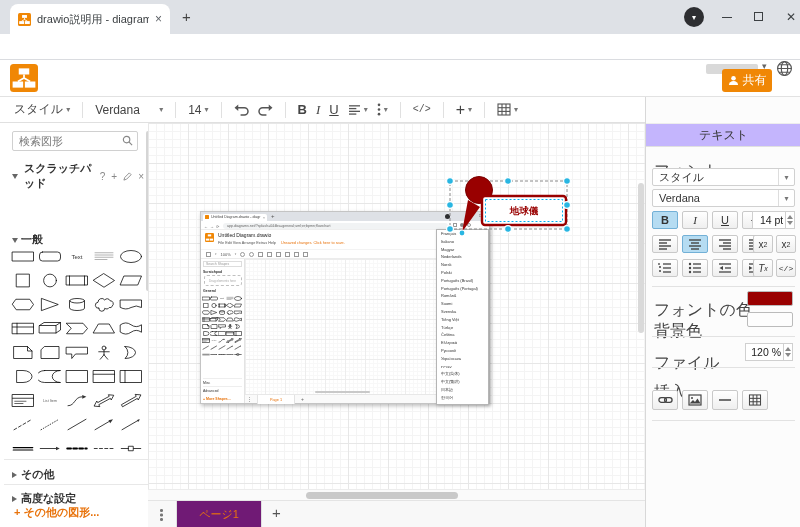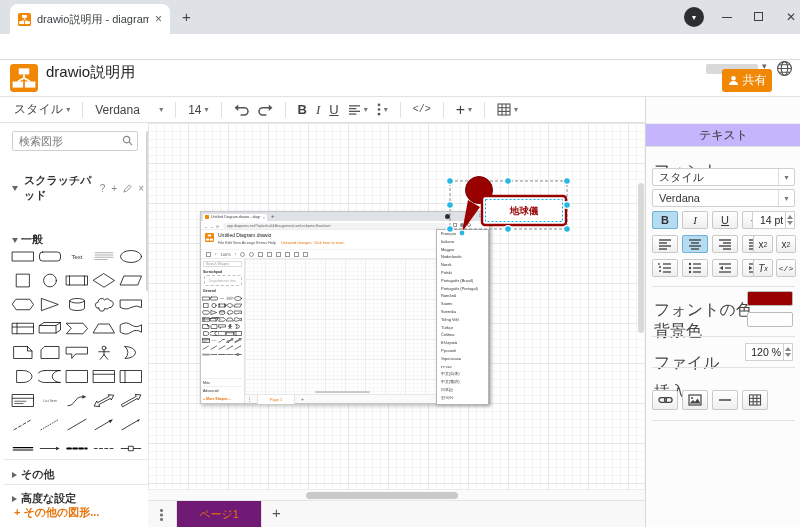--- a/index.html
+++ b/index.html
@@ -42,21 +42,21 @@
   .tb-i{font-style:italic;font-family:"Liberation Serif",serif;font-size:13px;color:#444;}
   .tb-u{text-decoration:underline;font-size:13px;color:#444;}
   .tb-code{font-family:"Liberation Mono",monospace;font-size:10px;color:#555;}
   .tb-plus{font-size:16px;color:#444;}
   #panel-top-icons{position:absolute;right:8px;top:101px;display:flex;gap:8px;align-items:center;}
   
   #sidebar{position:absolute;left:4px;top:123px;width:148px;height:404px;background:#fff;border-right:1px solid #dcdcdc;}
   #shape-search{position:absolute;left:8px;top:8px;width:126px;height:20px;border:1px solid #d0d0d0;border-radius:2px;font-size:11px;padding:0 18px 0 6px;color:#333;outline:none;}
   #search-mag{position:absolute;left:118px;top:12px;}
   .sec-head{font-size:11px;font-weight:bold;color:#333;}
-  #scratch-row{position:absolute;left:8px;top:38px;width:132px;display:flex;align-items:center;gap:3px;margin-top:12px;}
+  #scratch-row{position:absolute;left:8px;top:38px;width:132px;display:flex;align-items:center;gap:3px;}
   #scratch-icons{margin-left:auto;display:flex;gap:6px;color:#888;font-size:10px;align-items:center;}
   #scratch-drop{position:absolute;left:10px;top:58px;width:126px;height:32px;border:1.5px dashed #bbb;border-radius:7px;display:flex;align-items:center;justify-content:center;font-size:10px;color:#999;}
   #general-row{position:absolute;left:8px;top:106px;}
   #shape-grid{position:absolute;left:5px;top:121px;width:138px;display:flex;flex-wrap:wrap;}
   #shape-grid .shape-cell{width:27px;height:24px;display:flex;align-items:center;justify-content:center;}
   .side-div{position:absolute;left:0;width:147px;height:1px;background:#e8e8e8;}
   .collapsed-sec{position:absolute;left:8px;font-size:11px;font-weight:bold;color:#333;text-align:right;}
   .tri-right{display:inline-block;width:0;height:0;border-top:3.5px solid transparent;border-bottom:3.5px solid transparent;border-left:5px solid #666;margin-right:4px;}
   .tri-down{display:inline-block;width:0;height:0;border-left:3.5px solid transparent;border-right:3.5px solid transparent;border-top:5px solid #666;margin-right:3px;}
   #more-shapes{position:absolute;left:10px;top:382px;font-size:11px;font-weight:bold;color:#E8730C;}
@@ -188,21 +188,20 @@
 </div>
 
 <div id="appheader">
   <svg style="position:absolute;left:10px;top:4px" viewBox="0 0 16 16" width="28" height="28">
       <rect width="16" height="16" rx="2" fill="#F08705"></rect>
       <rect x="5" y="2.5" width="6" height="3.5" fill="#fff"></rect>
       <rect x="1.5" y="10" width="6" height="3.5" fill="#fff"></rect>
       <rect x="8.5" y="10" width="6" height="3.5" fill="#fff"></rect>
       <path d="M8,6 v2 M8,8 L4.5,10 M8,8 L11.5,10" stroke="#fff" stroke-width="1" fill="none"></path>
     </svg>
-  <div id="app-title">drawio説明用</div>
   <div id="user-chip"></div>
   <span id="user-caret">▾</span>
   <svg id="globe-btn" width="17" height="17" viewBox="0 0 16 16">
       <g fill="none" stroke="#555" stroke-width="1.1">
         <circle cx="8" cy="8" r="6.5"></circle>
         <ellipse cx="8" cy="8" rx="3" ry="6.5"></ellipse>
         <path d="M1.8,8 h12.4 M2.8,4.5 h10.4 M2.8,11.5 h10.4"></path>
       </g>
     </svg>
   <div id="share-btn">

